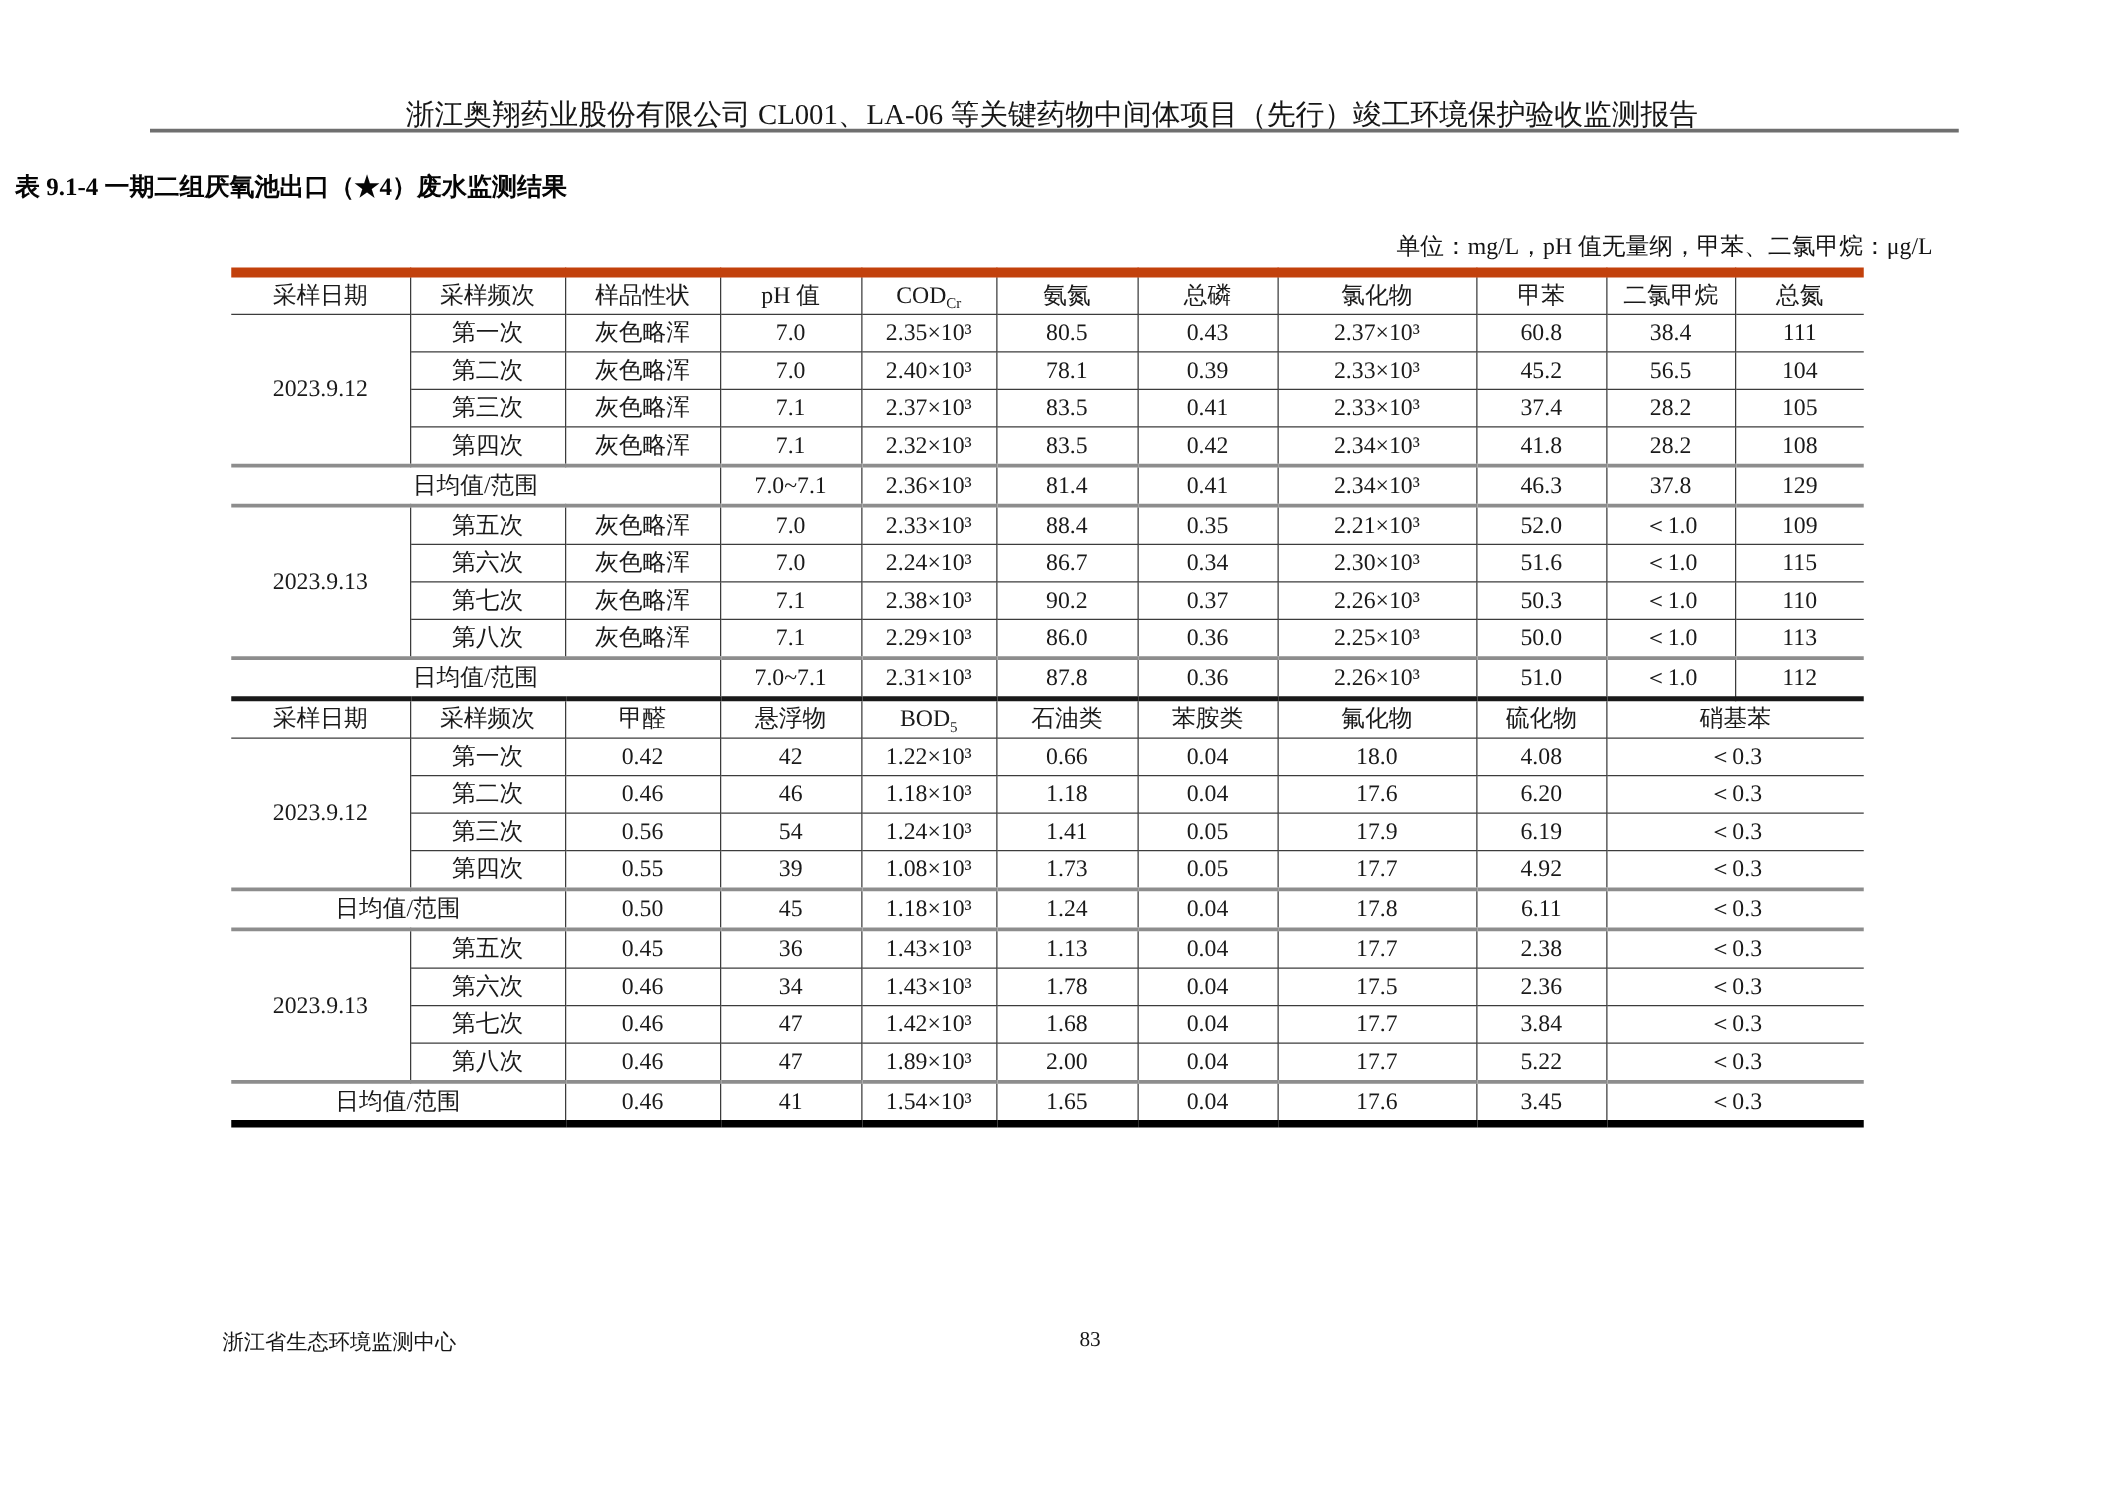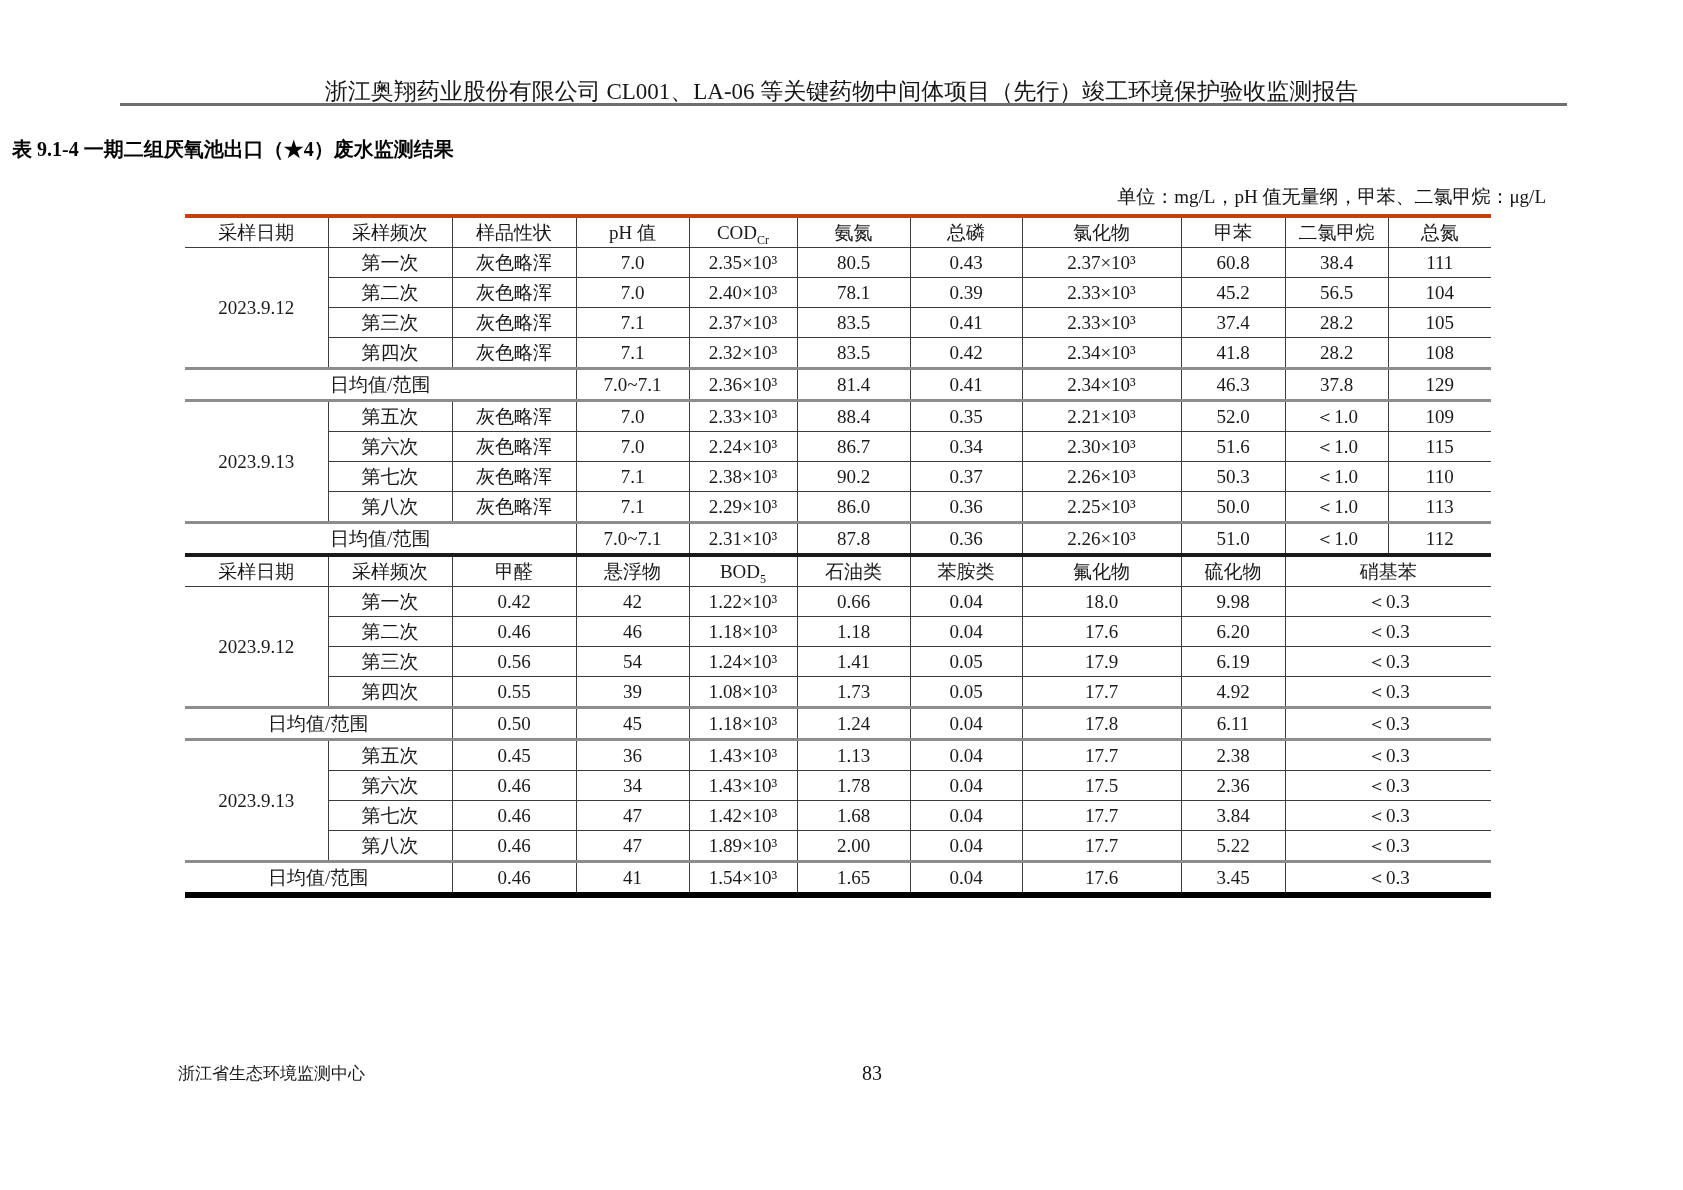--- a/index.html
+++ b/index.html
@@ -20,21 +20,21 @@
     position:absolute;top:136px;left:12px;width:100%;
     text-align:left;font-size:20px;font-weight:bold;color:#050505;
   }
   .units-note{
     position:absolute;top:184px;right:137px;
     font-size:19px;color:#141414;
   }
   table.monitor{
     position:absolute;top:214px;left:185px;
     border-collapse:collapse;table-layout:fixed;
-    border-top:4px solid #c2410c;border-bottom:6px solid #000;
+    border-top:8px solid #c2410c;border-bottom:6px solid #000;
   }
   table.monitor th,table.monitor td{
     border:1px solid #3c3c3c;
     height:29px;padding:0 2px;
     text-align:center;vertical-align:middle;
     font-size:19px;font-weight:normal;line-height:1.05;
     white-space:nowrap;overflow:hidden;
   }
   table.monitor th:first-child,table.monitor td:first-child{border-left:none;}
   table.monitor th:last-child,table.monitor td:last-child{border-right:none;}
@@ -42,21 +42,21 @@
     border-top:3px solid #8d8d8d;border-bottom:3px solid #8d8d8d;
   }
   table.monitor tr.row-head2 th{border-top:4px solid #191919;}
   table.monitor tr.row-last td{border-bottom:6px solid #000;}
   table.monitor sub{font-size:12px;line-height:0;}
   .footer-org{
     position:absolute;left:178px;top:1062px;font-size:17px;color:#161616;
   }
   .page-number{
     position:absolute;left:845px;top:1062px;width:54px;text-align:center;
-    font-size:20px;color:#161616;
+    font-size:17px;color:#161616;
   }
 </style>
 </head>
 <body>
 
 <div class="doc-header">浙江奥翔药业股份有限公司 CL001、LA-06 等关键药物中间体项目（先行）竣工环境保护验收监测报告</div>
 <div class="header-rule"></div>
 
 <div class="table-title">表 9.1-4  一期二组厌氧池出口（★4）废水监测结果</div>
 <div class="units-note">单位：mg/L，pH 值无量纲，甲苯、二氯甲烷：μg/L</div>
@@ -223,21 +223,21 @@
       </tr>
       <tr>
         <td rowspan="4">2023.9.12</td>
         <td>第一次</td>
         <td>0.42</td>
         <td>42</td>
         <td>1.22×10³</td>
         <td>0.66</td>
         <td>0.04</td>
         <td>18.0</td>
-        <td>9.98</td>
+        <td>4.08</td>
         <td colspan="2">＜0.3</td>
       </tr>
       <tr>
         <td>第二次</td>
         <td>0.46</td>
         <td>46</td>
         <td>1.18×10³</td>
         <td>1.18</td>
         <td>0.04</td>
         <td>17.6</td>

